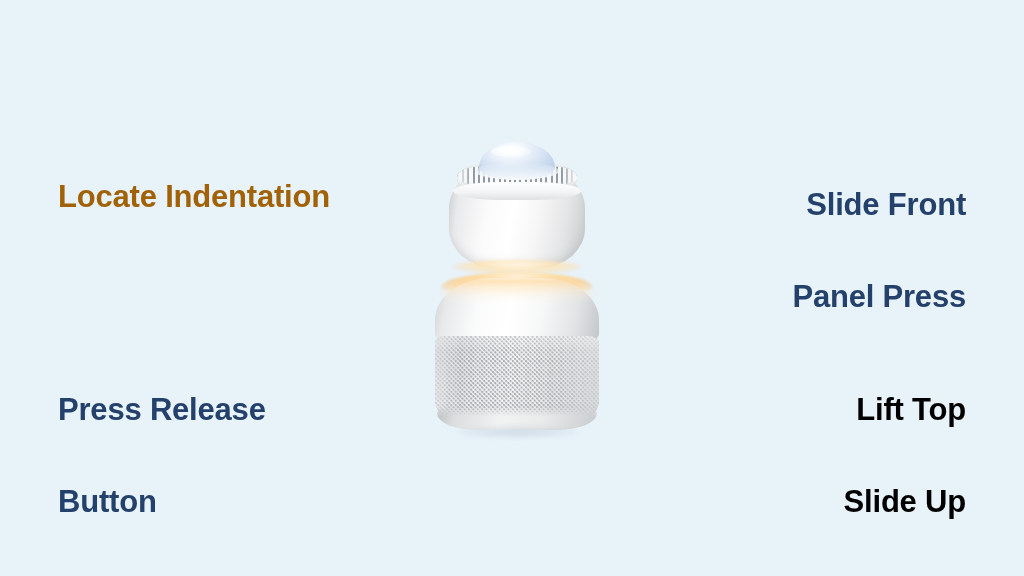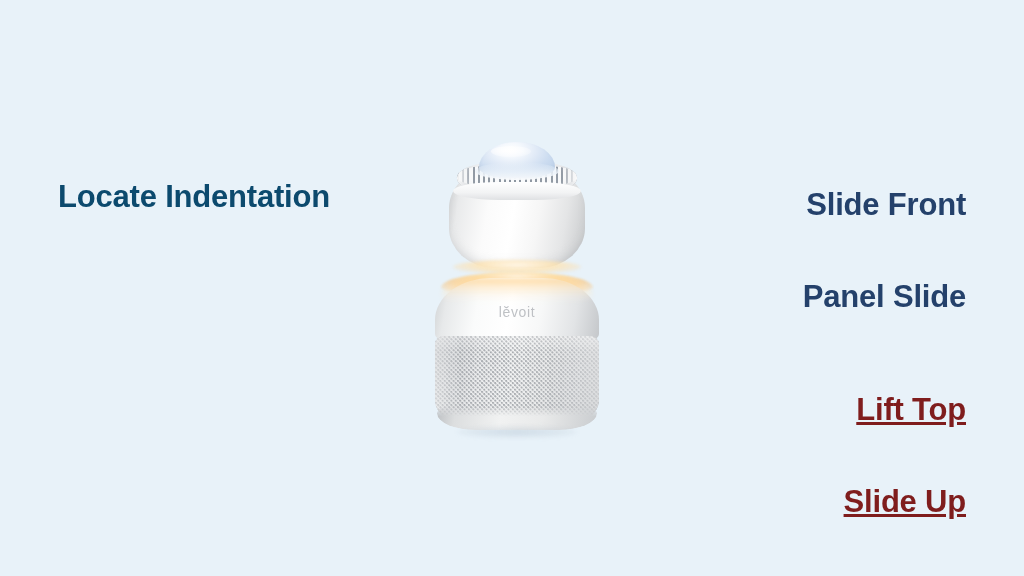--- a/index.html
+++ b/index.html
@@ -359,31 +359,35 @@
       rgba(150,168,186,0.14) 52%,
       rgba(150,168,186,0) 100%);
     filter: blur(2px);
   }
 </style>
 </head>
 <body style="background: rgb(232, 242, 249);">
 
 <div id="stage" style="background: rgb(232, 242, 249);">
 
-  <div class="callout" id="callout-top-left" style="color: #0c4a6e; text-align: center;">
+  <div class="callout" id="callout-top-left" style="color: #a16207; text-align: center;">
     <span class="line">Locate Indentation</span>
   </div>
 
   <div class="callout" id="callout-top-right" style="color: rgb(36, 65, 107);">
     <span class="line">Slide Front</span>
-    <span class="line">Panel Slide</span>
+    <span class="line">Panel Press</span>
   </div>
 
-
-  <div class="callout" id="callout-bottom-right" style="color: #7f1d1d; text-decoration: underline;">
+  <div class="callout" id="callout-bottom-left" style="color: rgb(36, 65, 107);">
+    <span class="line">Press Release</span>
+    <span class="line">Button</span>
+  </div>
+
+  <div class="callout" id="callout-bottom-right" style="color: #000000;">
     <span class="line">Lift Top</span>
     <span class="line">Slide Up</span>
   </div>
 
   <div id="product">
 
     <div class="top-cover">
 
       <div class="cover-body"></div>
       <div class="cover-seam"></div>
@@ -403,21 +407,20 @@
     <div class="glow-gap">
       <div class="glow-upper"></div>
       <div class="glow-lower"></div>
     </div>
 
     <div class="main-body">
       <div class="body-shoulder">
         <div class="shoulder-warm"></div>
       </div>
 
-      <div class="brand">lĕvoit</div>
 
       <div class="grille">
         <div class="grille-dots"></div>
         <div class="grille-shade"></div>
       </div>
 
       <div class="body-foot"></div>
     </div>
 
     <div class="floor-shadow"></div>

